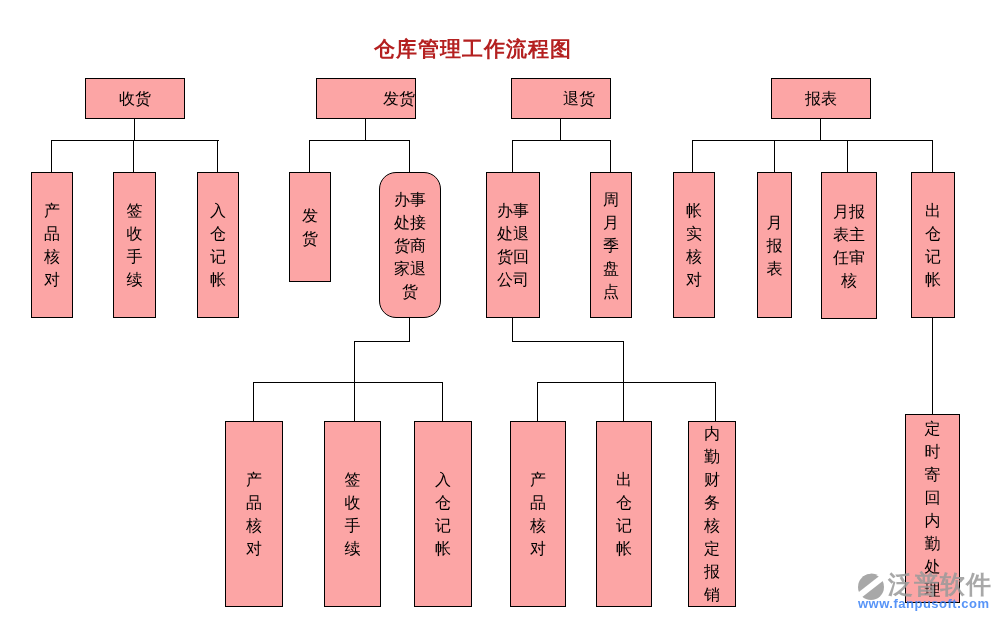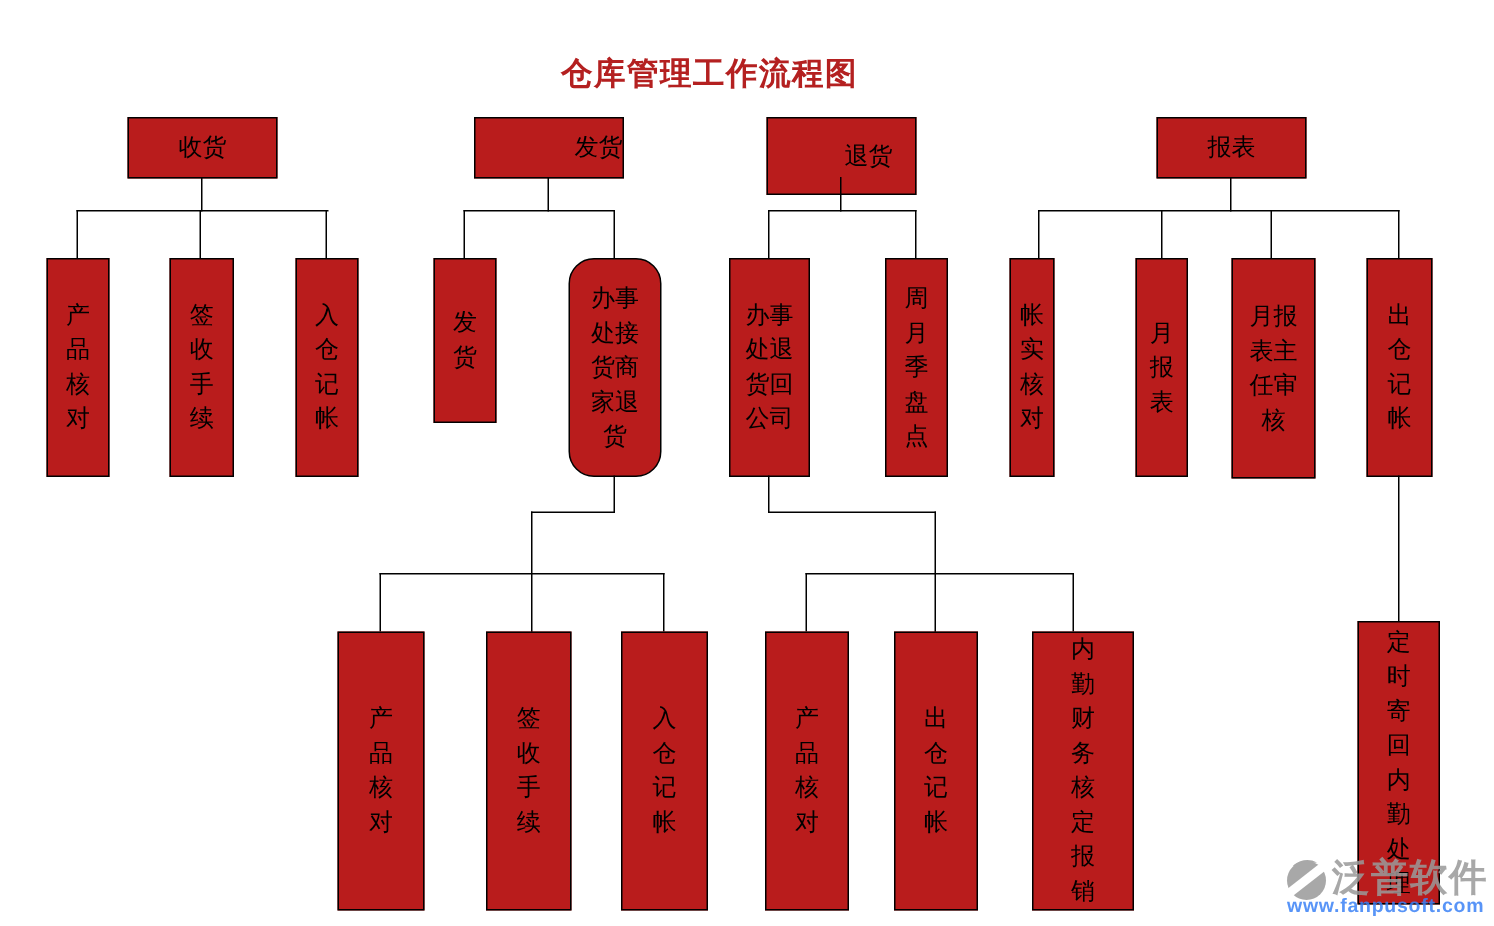--- a/index.html
+++ b/index.html
@@ -5,21 +5,21 @@
   html,body{margin:0;padding:0;background:#fff;}
   #canvas{
     position:relative;width:996px;height:617px;background:#ffffff;
     font-family:"Liberation Sans",sans-serif;overflow:hidden;
   }
   .page-title{
     position:absolute;left:374px;top:35px;
     font-size:21px;font-weight:bold;color:#b42020;letter-spacing:1px;white-space:nowrap;
   }
   .box{
-    position:absolute;box-sizing:border-box;border:1px solid #000;background:#b91c1c;
+    position:absolute;box-sizing:border-box;border:1px solid #000;background:#fca5a5;
     display:flex;align-items:center;justify-content:center;
     font-size:16px;line-height:23px;color:#000;text-align:center;
   }
   .box .txt{display:block;word-break:break-all;line-break:anywhere;white-space:pre-wrap;}
   .w1{width:18px;}
   .w2{width:36px;}
   .hl,.vl{position:absolute;background:#000;}
   .hl{height:1px;}
   .vl{width:1px;}
   .watermark{position:absolute;left:856px;top:568px;width:140px;height:46px;opacity:.85;z-index:5;}
@@ -39,21 +39,21 @@
 <div id="canvas">
 
   <div class="page-title">仓库管理工作流程图</div>
 
   <div class="box" style="left:85px;top:78px;width:100px;height:41px;">
     <span class="txt">收货</span>
   </div>
   <div class="box" style="left:316px;top:78px;width:100px;height:41px;justify-content:flex-end;">
     <span class="txt">发货</span>
   </div>
-  <div class="box" style="left:511px;top:78px;width:100px;height:52px;padding-left:36px;">
+  <div class="box" style="left:511px;top:78px;width:100px;height:41px;padding-left:36px;">
     <span class="txt">退货</span>
   </div>
   <div class="box" style="left:771px;top:78px;width:100px;height:41px;">
     <span class="txt">报表</span>
   </div>
 
   <div class="vl" style="left:134px;top:118px;height:23px;"></div>
   <div class="vl" style="left:365px;top:118px;height:23px;"></div>
   <div class="vl" style="left:560px;top:118px;height:23px;"></div>
   <div class="vl" style="left:820px;top:118px;height:23px;"></div>
@@ -89,21 +89,21 @@
   </div>
   <div class="box" style="left:379px;top:172px;width:62px;height:146px;border-radius:17px;">
     <span class="txt w2">办事处接货商家退货</span>
   </div>
   <div class="box" style="left:486px;top:172px;width:54px;height:146px;">
     <span class="txt w2">办事处退货回公司</span>
   </div>
   <div class="box" style="left:590px;top:172px;width:42px;height:146px;">
     <span class="txt w1">周月季盘点</span>
   </div>
-  <div class="box" style="left:673px;top:172px;width:30px;height:146px;">
+  <div class="box" style="left:673px;top:172px;width:42px;height:146px;">
     <span class="txt w1">帐实核对</span>
   </div>
   <div class="box" style="left:757px;top:172px;width:35px;height:146px;">
     <span class="txt w1">月报表</span>
   </div>
   <div class="box" style="left:821px;top:172px;width:56px;height:147px;">
     <span class="txt w2">月报表主任审核</span>
   </div>
   <div class="box" style="left:911px;top:172px;width:44px;height:146px;">
     <span class="txt w1">出仓　记帐</span>
@@ -133,21 +133,21 @@
   </div>
   <div class="box" style="left:414px;top:421px;width:58px;height:186px;">
     <span class="txt w1">入仓　记帐</span>
   </div>
   <div class="box" style="left:510px;top:421px;width:56px;height:186px;">
     <span class="txt w1">产品核对</span>
   </div>
   <div class="box" style="left:596px;top:421px;width:56px;height:186px;">
     <span class="txt w1">出仓　记帐</span>
   </div>
-  <div class="box" style="left:688px;top:421px;width:68px;height:186px;">
+  <div class="box" style="left:688px;top:421px;width:48px;height:186px;">
     <span class="txt w1">内勤财务核定报销</span>
   </div>
   <div class="box" style="left:905px;top:414px;width:55px;height:189px;">
     <span class="txt w1">定时寄回内勤处理</span>
   </div>
 
   <div class="watermark">
     <span class="wm-logo">
       <svg width="30" height="30" viewBox="0 0 30 30">
         <circle cx="15" cy="16" r="13" fill="#9a9a9a"></circle>

